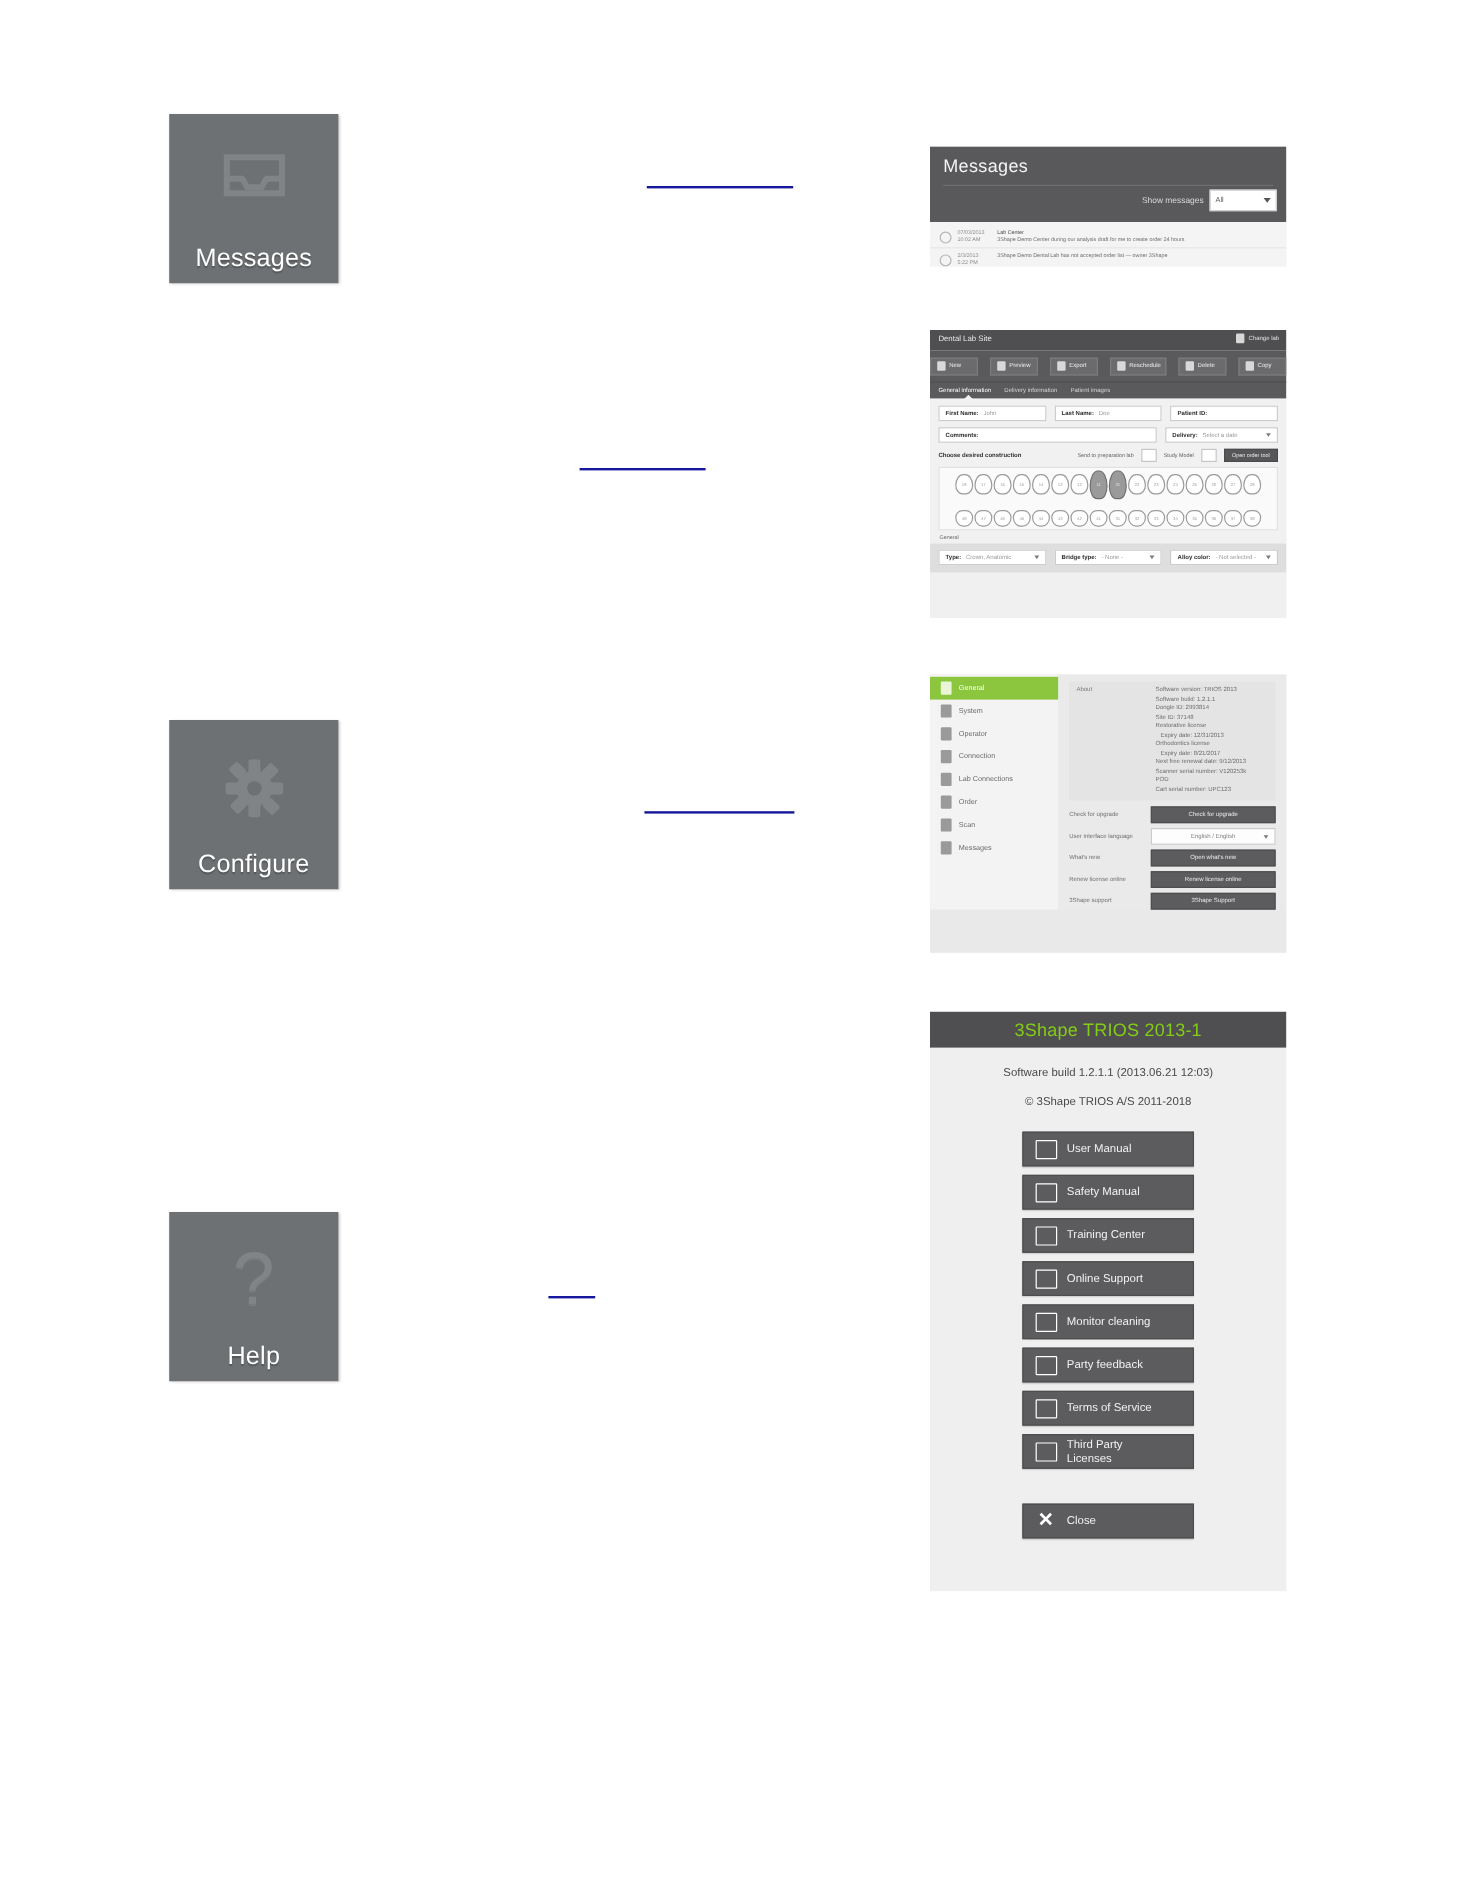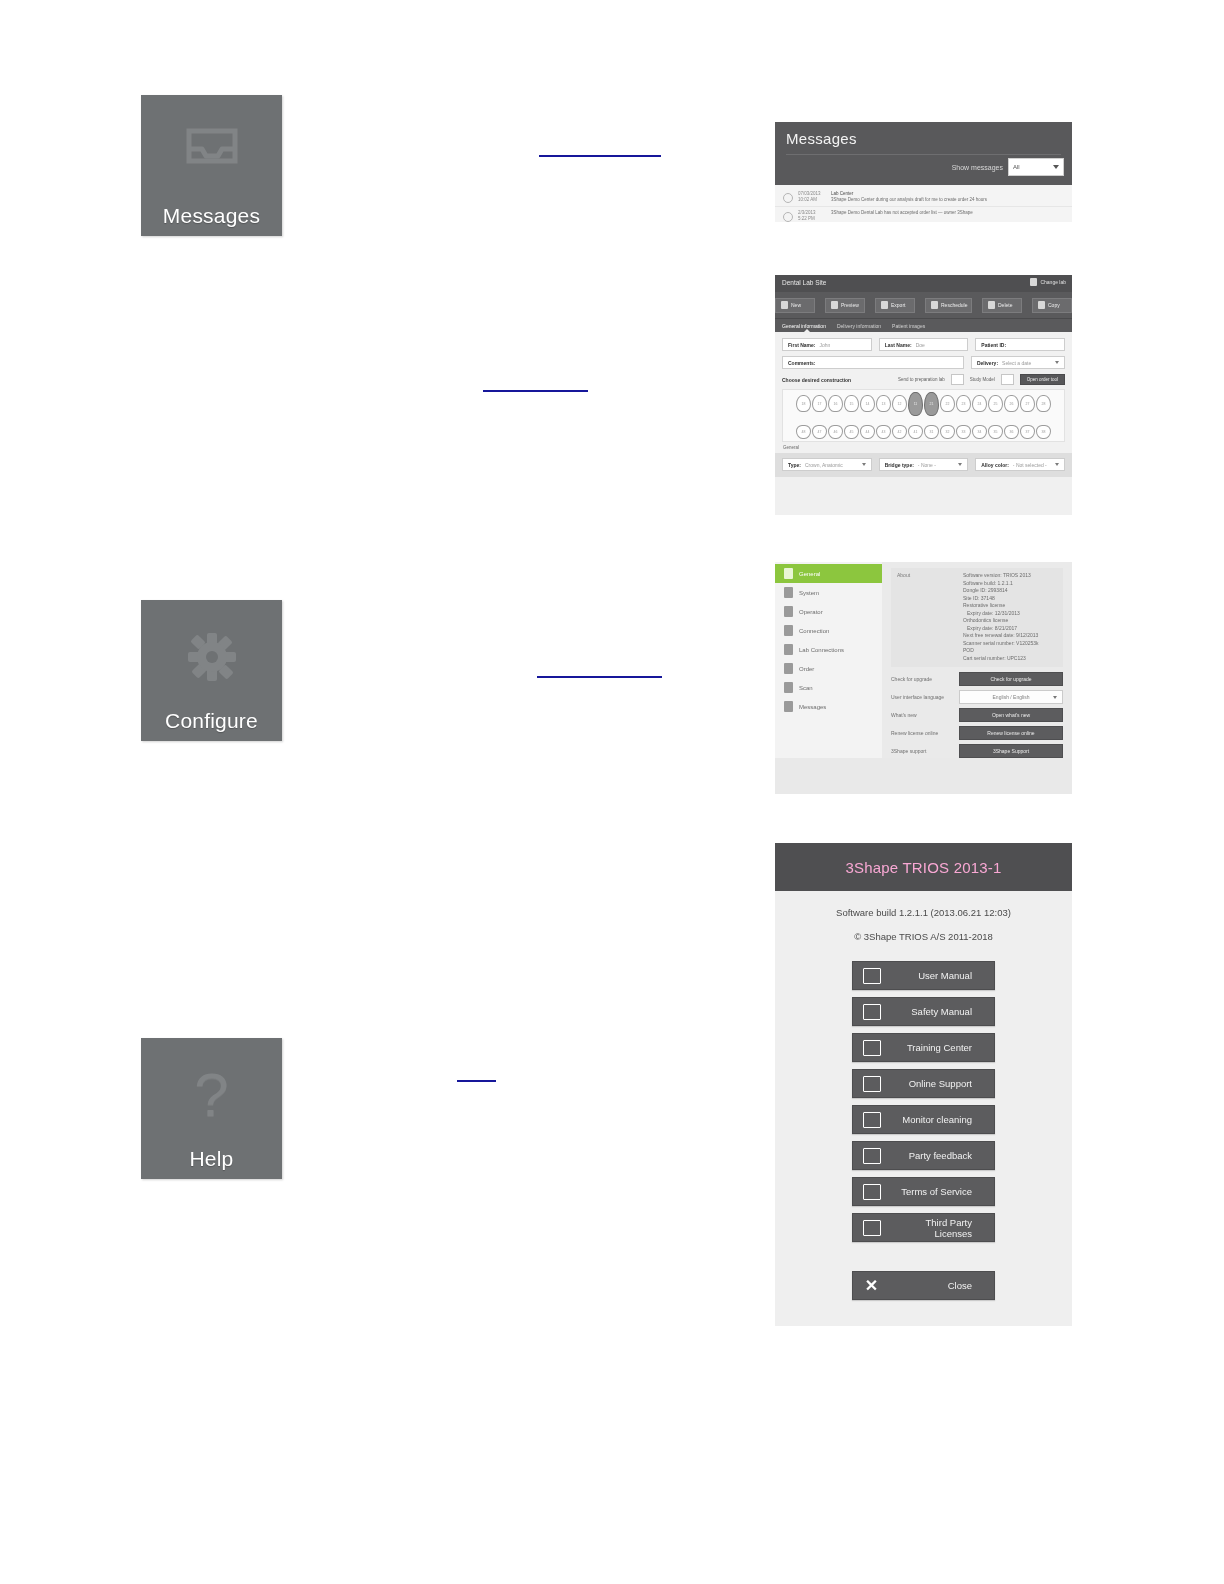--- a/index.html
+++ b/index.html
@@ -49,21 +49,21 @@
     letter-spacing: 0.2px;
     text-shadow: 0 1px 1px rgba(0,0,0,0.25);
     width: 100%;
   }
   .tile.two-line { padding-bottom: 10px; }
   .tile.two-line .tile-icon { top: 16px; }
 
   #tile-messages { left: 141px; top: 95px; }
   #tile-create   { left: 141px; top: 318px; }
   #tile-configure{ left: 141px; top: 600px; }
-  #tile-help     { left: 141px; top: 1010px; margin-top: 28px; }
+  #tile-help     { left: 141px; top: 1010px; }
 
   .qmark {
     font-size: 62px;
     line-height: 62px;
     font-family: "Liberation Sans", sans-serif;
     color: #8d9092;
     text-shadow: 0 1px 0 rgba(255,255,255,0.12);
   }
 
   
@@ -298,23 +298,23 @@
     font-size: 5px; color: #808080;
     display: flex; align-items: center; justify-content: center;
     position: relative;
   }
   .set-drop .sel-caret { position: absolute; right: 5px; width:0;height:0;border-left:2.5px solid transparent;border-right:2.5px solid transparent;border-top:3.5px solid #777; }
 
   
   #shot-help { left: 775px; top: 843px; width: 297px; height: 483px; background:#efefef; }
   .help-title {
     background: #4f4f51;
-    height: 48px;
+    height: 30px;
     display: flex; align-items: center; justify-content: center;
-    color: #f9a8d4;
+    color: #84cc16;
     font-size: 15px;
     letter-spacing: .2px;
   }
   .help-sub {
     text-align: center;
     font-size: 9.5px;
     color: #4a4a4a;
     margin-top: 16px;
   }
   .help-sub2 {
@@ -333,21 +333,21 @@
     font-size: 9.5px;
     box-sizing: border-box;
     box-shadow: 0 1px 1px rgba(0,0,0,0.15);
   }
   .help-btn .bico {
     width: 19px; height: 17px;
     margin: 0 8px 0 9px;
     flex: none;
     display: flex; align-items: center; justify-content: center;
   }
-  .help-btn .btxt { flex: 1; text-align: right; padding-right: 22px; }
+  .help-btn .btxt { flex: 1; text-align: left; padding-right: 22px; }
   .help-close { margin-top: 22px; }
   .glyph-box { width: 16px; height: 14px; border: 1.6px solid #ffffff; border-radius: 1px; }
   .xglyph { color:#fff; font-size: 16px; line-height:16px; font-weight: bold; }
 </style>
 </head>
 <body>
 
 <div class="page">
 
   <div class="tile" id="tile-messages">

